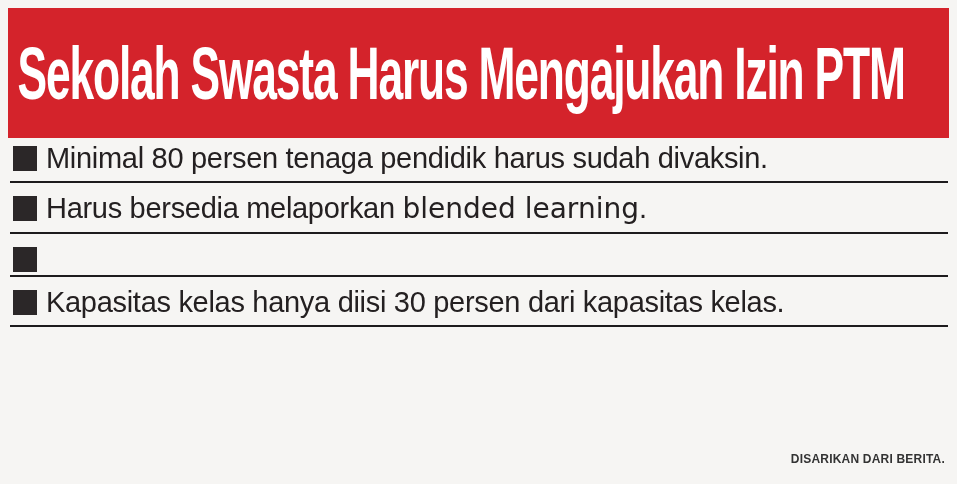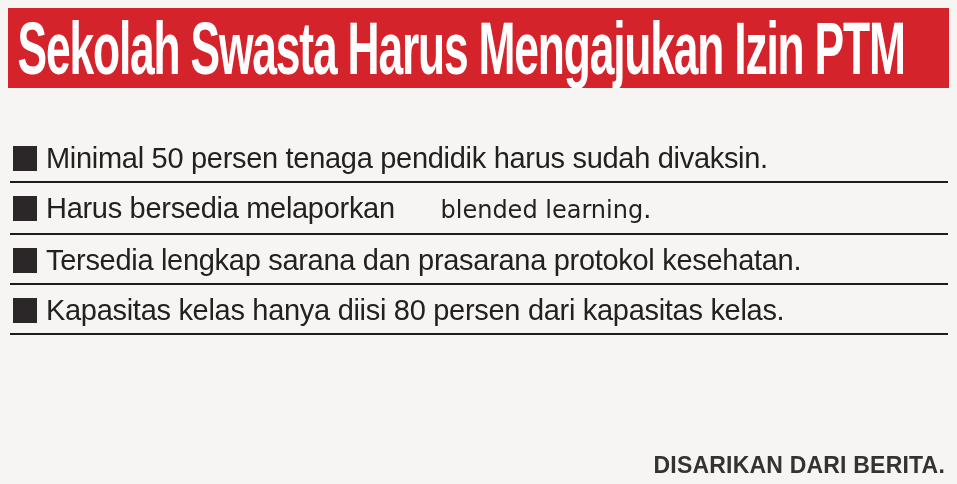--- a/index.html
+++ b/index.html
@@ -15,21 +15,21 @@
     position:relative;
     background:var(--bg);
     font-family:"Liberation Sans", sans-serif;
     color:var(--ink);
     overflow:hidden;
   }
   
   .banner{
     position:absolute;
     left:8px; right:8px; top:8px;
-    height:80px;
+    height:130px;
     background:var(--red);
     display:flex;
     align-items:center;
     overflow:hidden;
   }
   .banner .title{
     font-size:74px;
     font-weight:bold;
     letter-spacing:-2px;
     color:#ffffff;
@@ -55,53 +55,51 @@
   .square{
     flex:none;
     width:24px; height:25px;
     background:#2b2728;
     margin:8px 9px 0 3px;
   }
   .itemtext{flex:1;}
   .foreign{
     font-family:"DejaVu Sans", sans-serif;
     letter-spacing:0;
-    font-size:24px;
-    margin-left:38px;
+    font-size:28px;
   }
   
   .credit{
     position:absolute;
     right:12px; top:452px;
-    font-size:23px;
+    font-size:12px;
     font-weight:bold;
     letter-spacing:0.2px;
     color:var(--credit);
     text-align:center;
   }
 </style>
 </head>
 <body>
 
 <div class="banner">
   <div class="title">Sekolah Swasta Harus Mengajukan Izin PTM</div>
 </div>
 
 <div class="list" id="list">
     <div class="row">
       <span class="square" style="background: rgb(43, 39, 40);"></span>
-      <div class="itemtext"><span>Minimal 50 persen tenaga pendidik harus sudah divaksin.</span></div>
+      <div class="itemtext"><span>Minimal 80 persen tenaga pendidik harus sudah divaksin.</span></div>
     </div>
     <div class="row">
       <span class="square" style="background: rgb(43, 39, 40);"></span>
       <div class="itemtext"><span>Harus bersedia melaporkan </span><span class="foreign">blended learning</span><span>.</span></div>
     </div>
     <div class="row">
       <span class="square" style="background: rgb(43, 39, 40);"></span>
-      <div class="itemtext"><span>Tersedia lengkap sarana dan prasarana protokol kesehatan.</span></div>
     </div>
     <div class="row">
       <span class="square" style="background: rgb(43, 39, 40);"></span>
-      <div class="itemtext"><span>Kapasitas kelas hanya diisi 80 persen dari kapasitas kelas.</span></div>
+      <div class="itemtext"><span>Kapasitas kelas hanya diisi 30 persen dari kapasitas kelas.</span></div>
     </div>
   </div>
 
 <div class="credit">DISARIKAN DARI BERITA.</div>
 
 </body></html>

